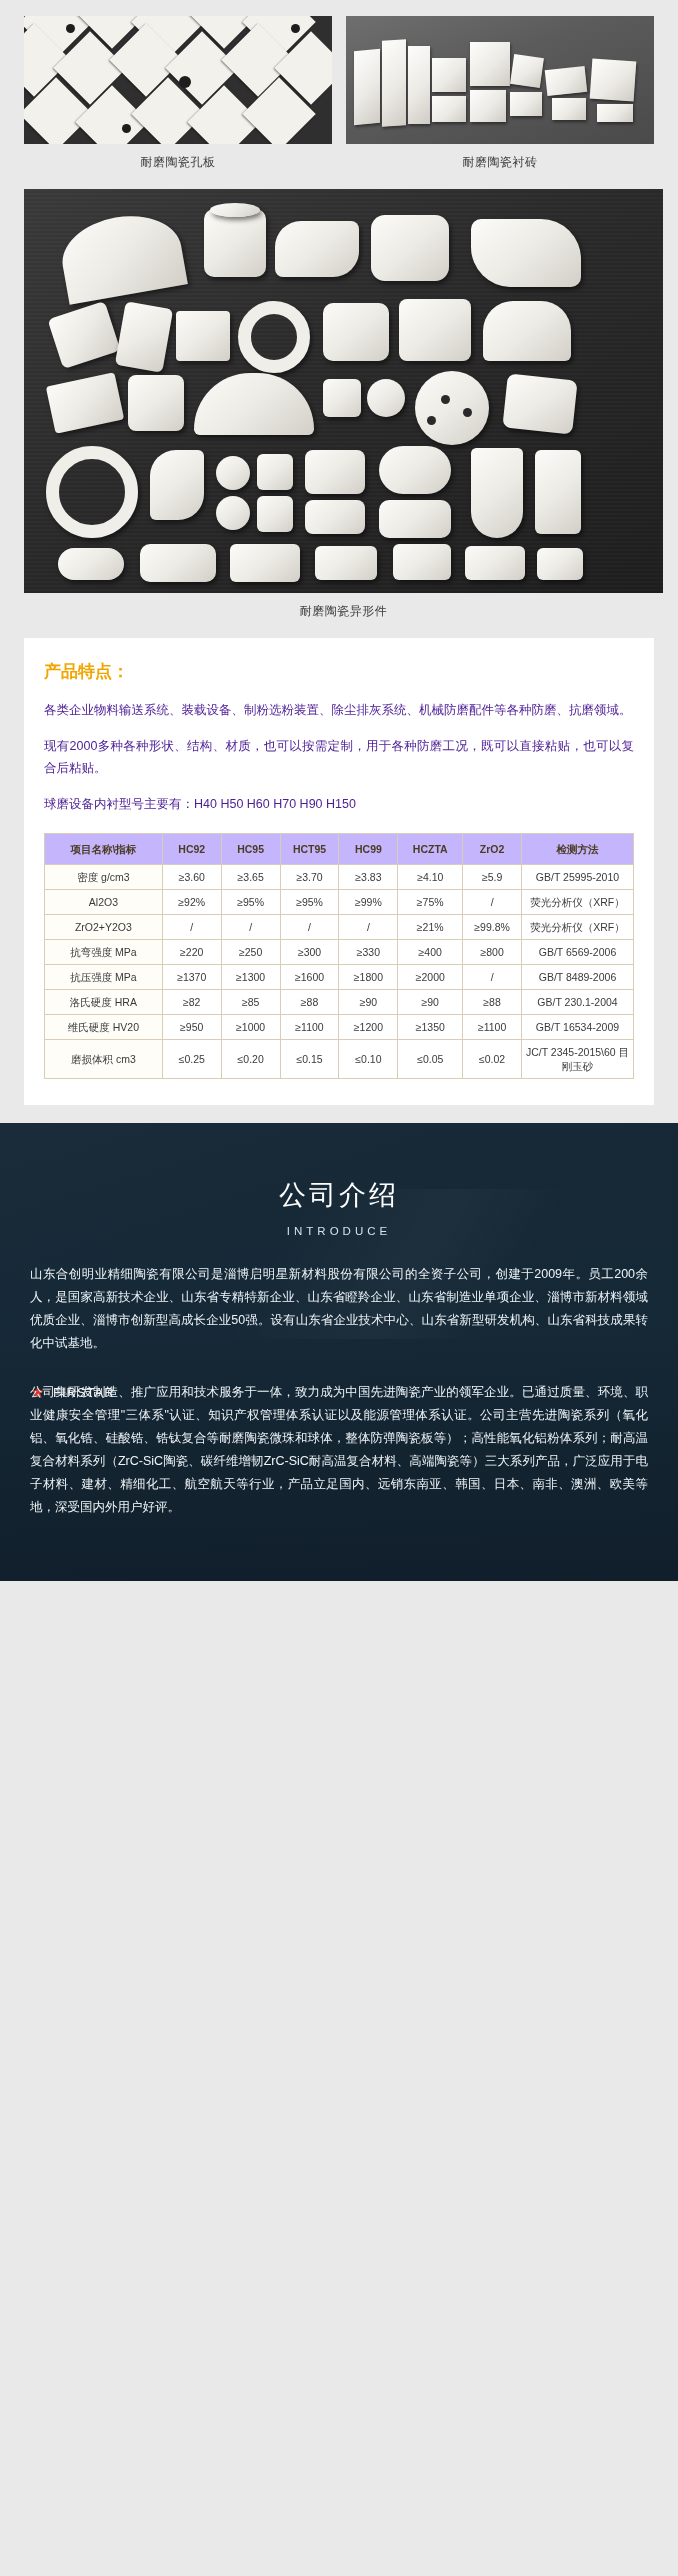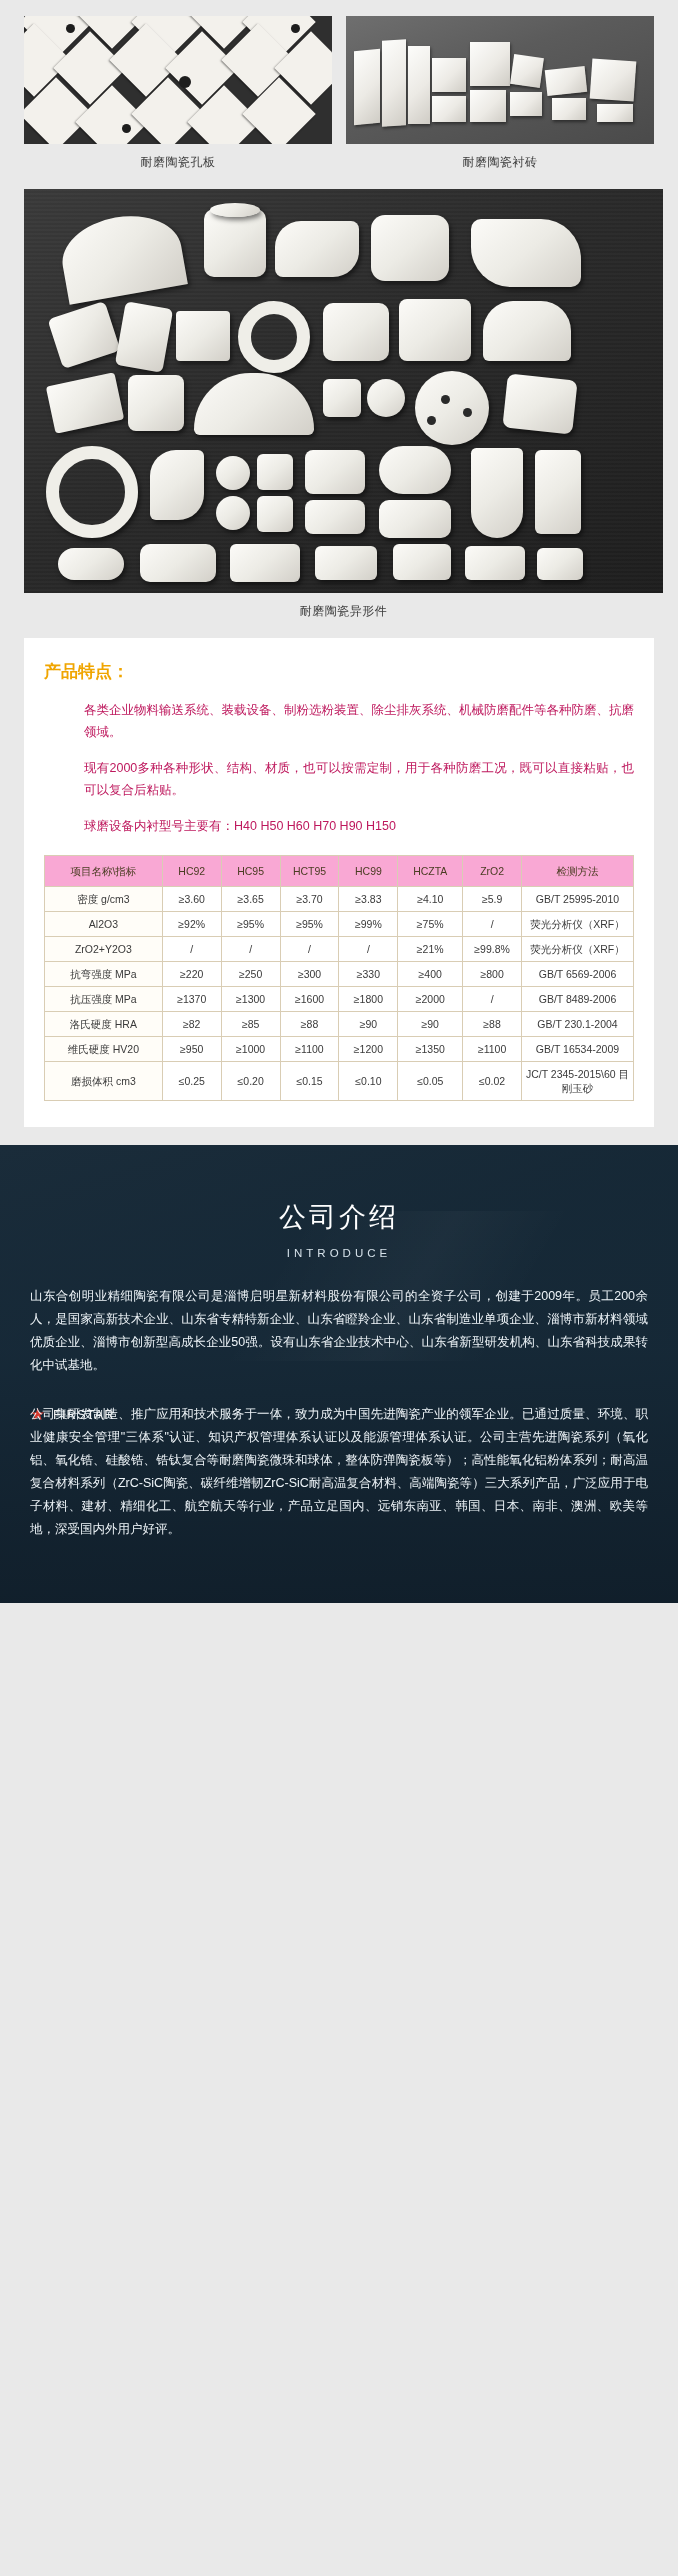--- a/index.html
+++ b/index.html
@@ -93,45 +93,44 @@
   }
   h2.sec-title {
     color: #f0a500;
     font-size: 17px;
     font-weight: bold;
     margin-bottom: 16px;
   }
   p.para {
     font-size: 12.5px;
     line-height: 22px;
-    color: #be185d;
+    color: #4c1d95;
     margin-bottom: 14px;
     text-align: justify;
-    margin-left: 40px;
   }
   p.para.last { margin-bottom: 18px; }
 
   
   table.spec {
     width: 100%;
     border-collapse: collapse;
     font-size: 10.5px;
     color: #3a3a3a;
     table-layout: fixed;
   }
   table.spec th, table.spec td {
     border: 1px solid #d9cdb4;
     padding: 5px 3px;
     text-align: center;
     vertical-align: middle;
     line-height: 14px;
   }
   table.spec thead th {
-    background: #f9a8d4;
-    font-weight: normal;
+    background: #c4b5fd;
+    font-weight: bold;
     color: #4a3c22;
     padding: 8px 3px;
   }
   table.spec td.first {
     text-align: center;
     background: #fffdf8;
   }
 
   
   .intro {

